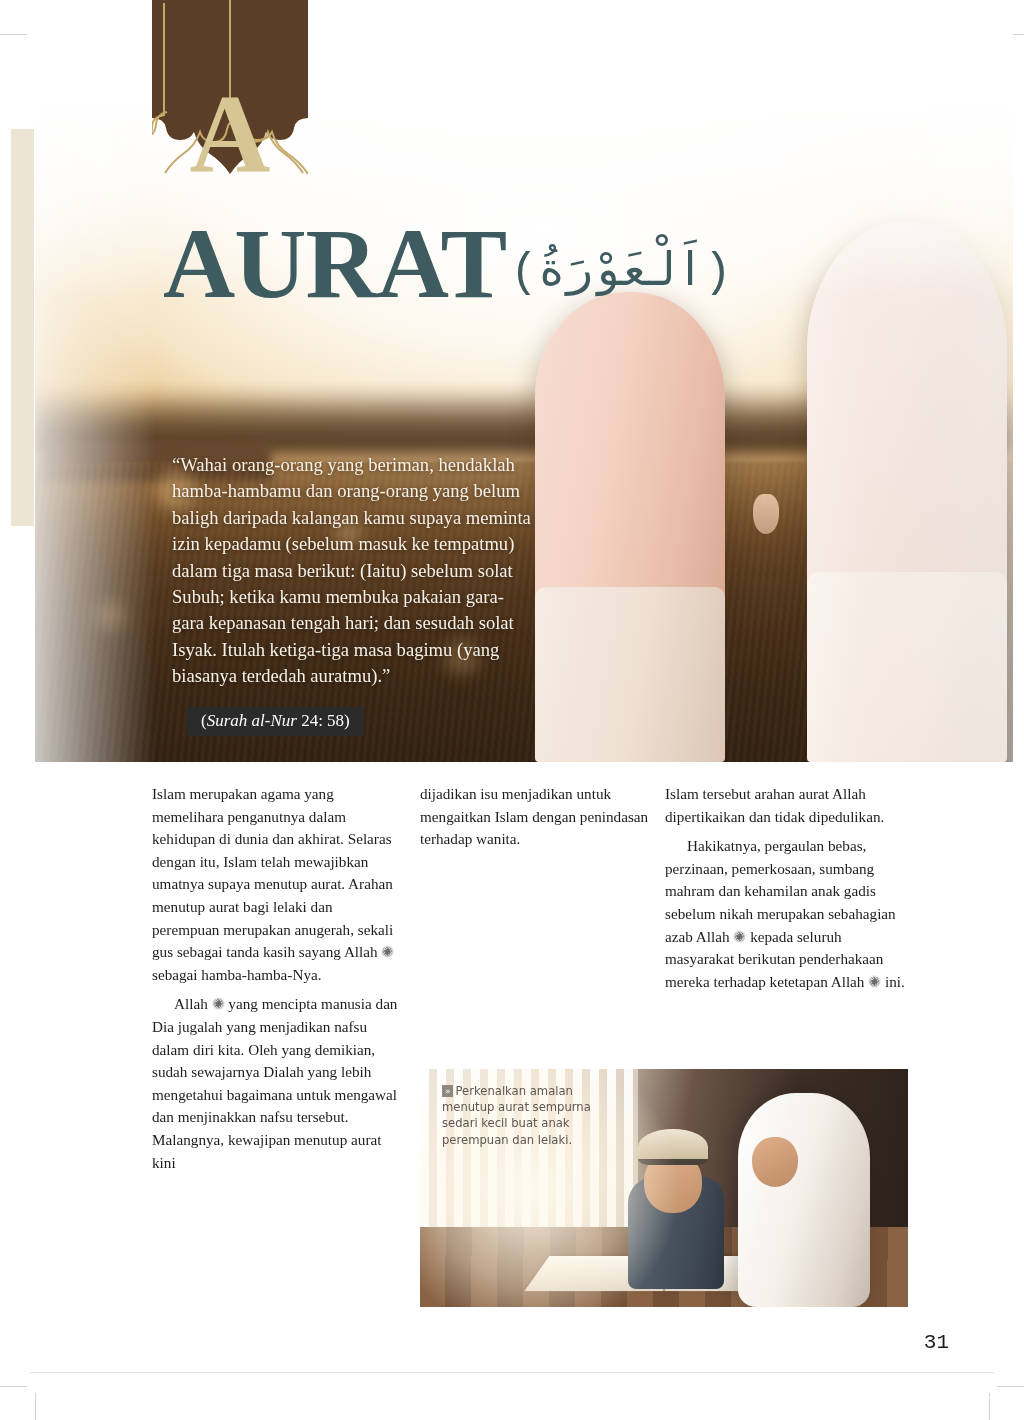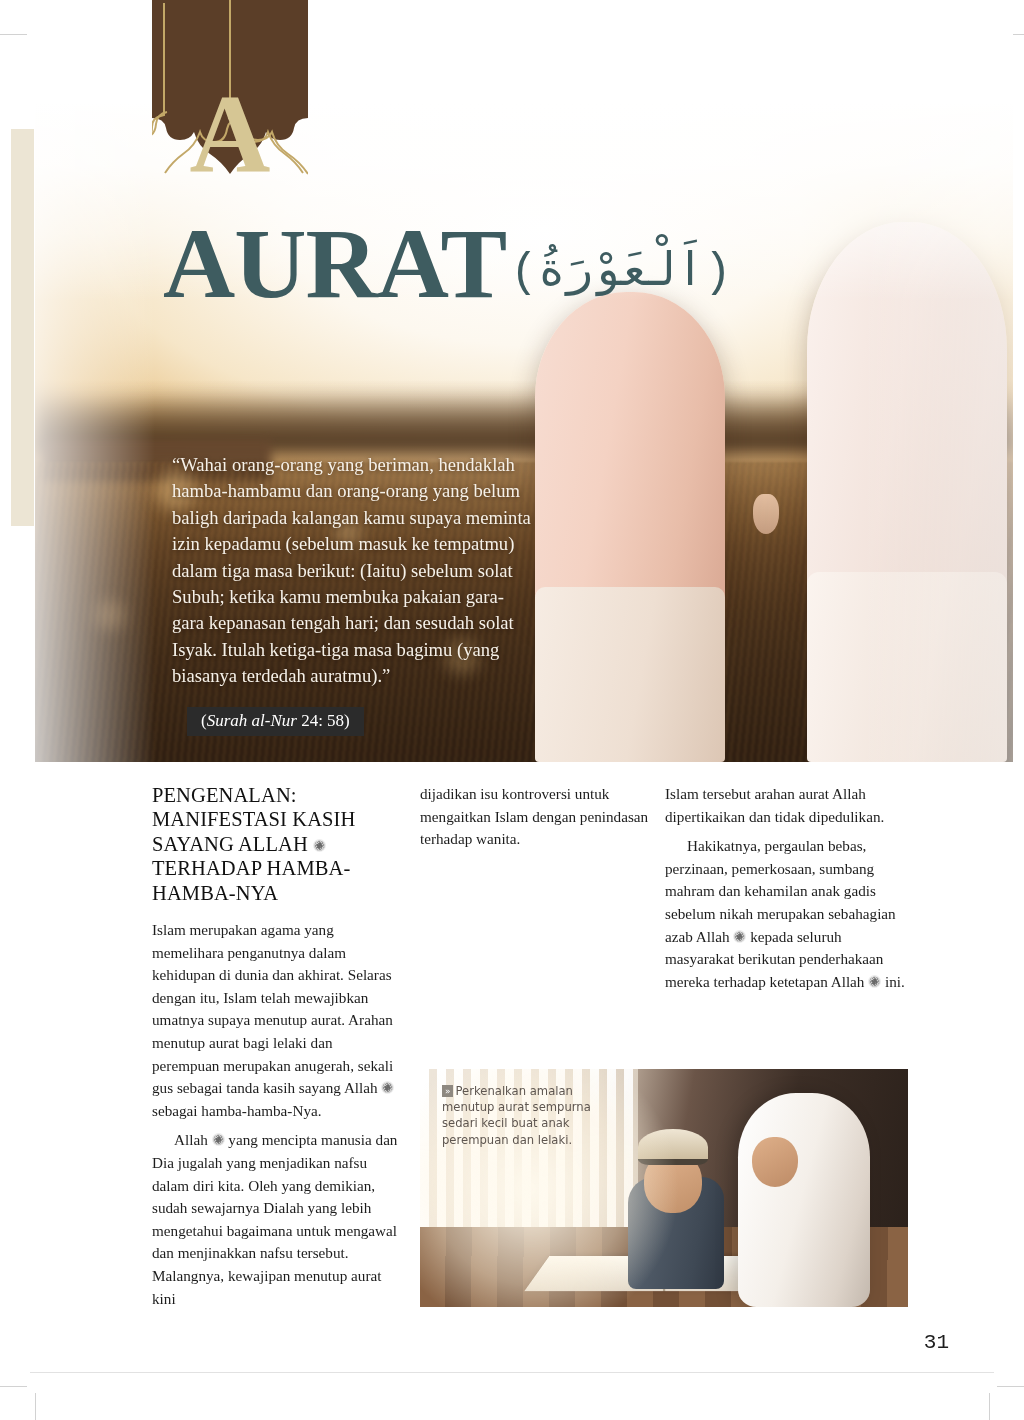--- a/index.html
+++ b/index.html
@@ -317,27 +317,26 @@
 
 <div class="masthead">
   <div class="title-latin">AURAT</div>
   <div class="title-arabic">(اَلْعَوْرَةُ)</div>
 </div>
 
 <div class="quote">“Wahai orang-orang yang beriman, hendaklah hamba-hambamu dan orang-orang yang belum baligh daripada kalangan kamu supaya meminta izin kepadamu (sebelum masuk ke tempatmu) dalam tiga masa berikut: (Iaitu) sebelum solat Subuh; ketika kamu membuka pakaian gara-gara kepanasan tengah hari; dan sesudah solat Isyak. Itulah ketiga-tiga masa bagimu (yang biasanya terdedah auratmu).”</div>
 <div class="cite"><span>(</span><i>Surah al-Nur</i><span> 24: 58)</span></div>
 
 <div class="col col1">
-  <div class="kicker"><span>PENGENALAN: MANIFESTASI KASIH SAYANG ALLAH </span><span class="allah-sym"></span><span> TERHADAP HAMBA-HAMBA-NYA</span></div>
   <p><span>Islam merupakan agama yang memelihara penganutnya dalam kehidupan di dunia dan akhirat. Selaras dengan itu, Islam telah mewajibkan umatnya supaya menutup aurat. Arahan menutup aurat bagi lelaki dan perempuan merupakan anugerah, sekali gus sebagai tanda kasih sayang Allah </span><span class="allah-sym"></span><span> sebagai hamba-hamba-Nya.</span></p>
   <p class="indent"><span>Allah </span><span class="allah-sym"></span><span> yang mencipta manusia dan Dia jugalah yang menjadikan nafsu dalam diri kita. Oleh yang demikian, sudah sewajarnya Dialah yang lebih mengetahui bagaimana untuk mengawal dan menjinakkan nafsu tersebut. Malangnya, kewajipan menutup aurat kini</span></p>
 </div>
 
 <div class="col col2">
-  <p>dijadikan isu kontroversi untuk mengaitkan Islam dengan penindasan terhadap wanita.</p>
+  <p>dijadikan isu menjadikan untuk mengaitkan Islam dengan penindasan terhadap wanita.</p>
 </div>
 
 <div class="col col3">
   <p>Islam tersebut arahan aurat Allah dipertikaikan dan tidak dipedulikan.</p>
   <p class="indent"><span>Hakikatnya, pergaulan bebas, perzinaan, pemerkosaan, sumbang mahram dan kehamilan anak gadis sebelum nikah merupakan sebahagian azab Allah </span><span class="allah-sym"></span><span> kepada seluruh masyarakat berikutan penderhakaan mereka terhadap ketetapan Allah </span><span class="allah-sym"></span><span> ini.</span></p>
 </div>
 
 <div class="photo">
   <div class="ph-room"></div>
   <div class="ph-curtain"></div>

